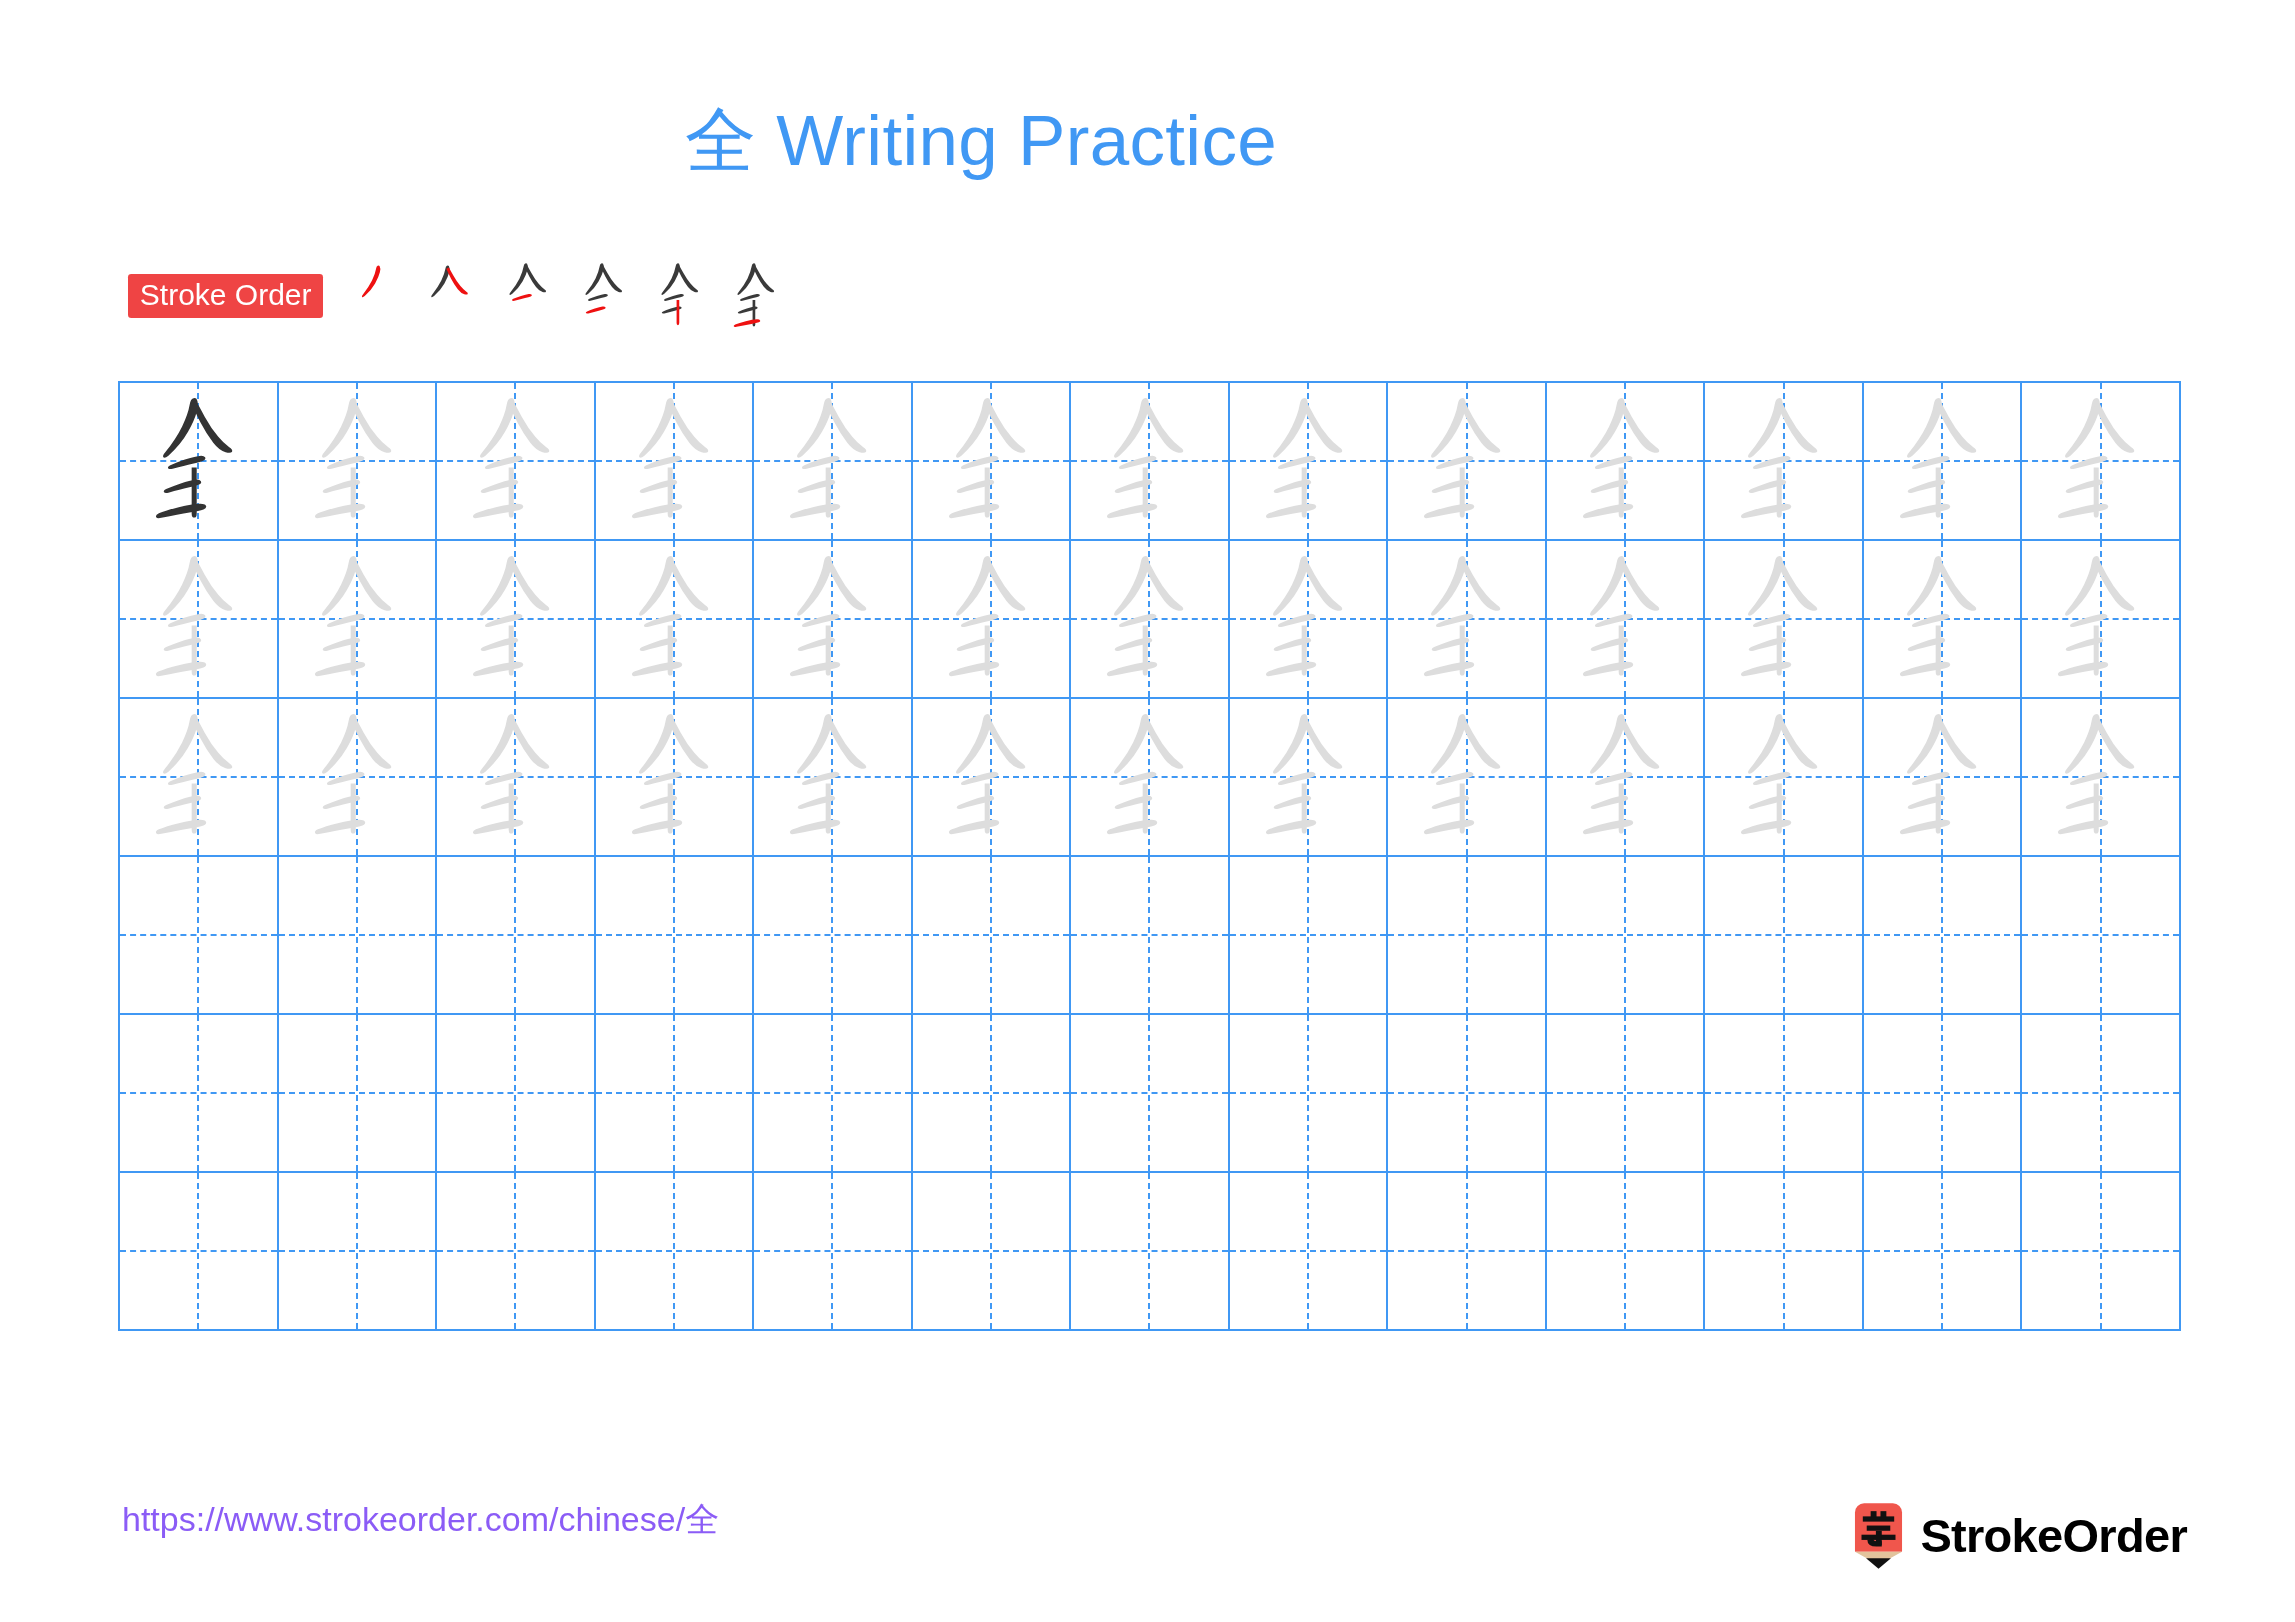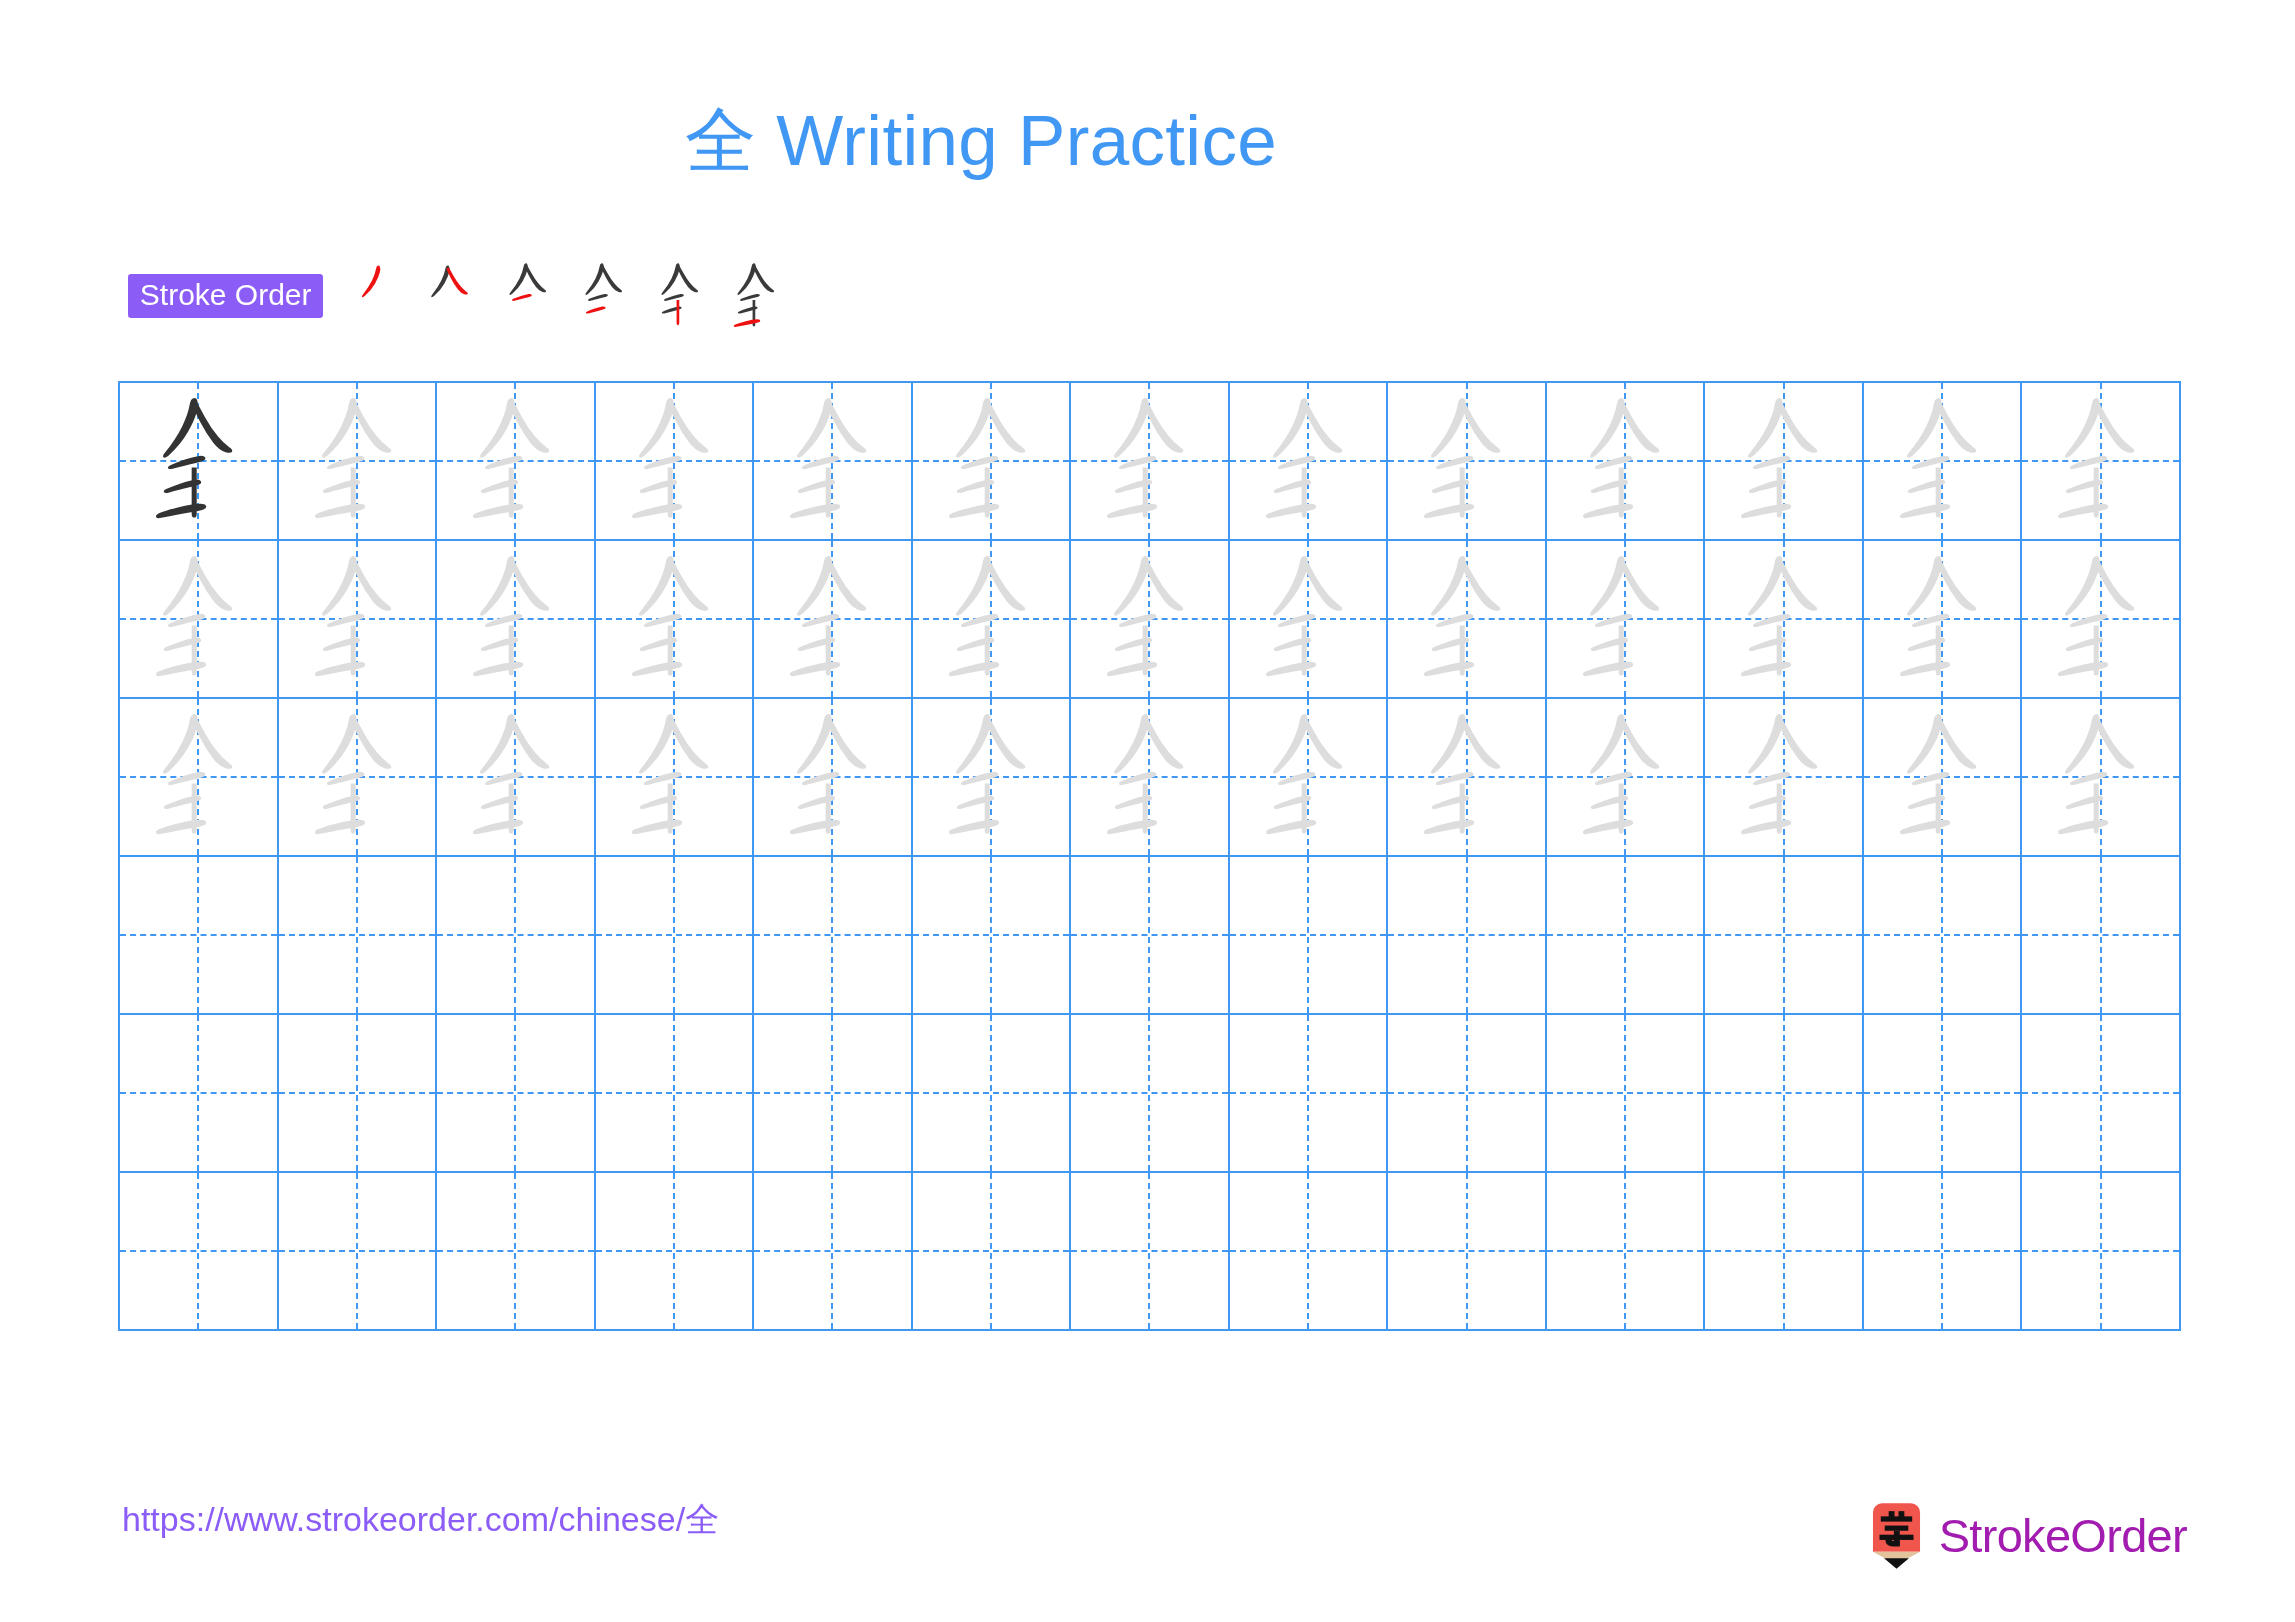--- a/index.html
+++ b/index.html
@@ -33,21 +33,21 @@
   
   #stroke-order-row {
     position: absolute;
     top: 252px;
     left: 128px;
     height: 85px;
     display: flex;
     align-items: center;
   }
   #stroke-order-badge {
-    background: #8b5cf6;
+    background: #ef4444;
     color: #ffffff;
     font-size: 30px;
     font-weight: 400;
     padding: 6.5px 11.8px 7.9px 11.8px;
     border-radius: 3.3px;
     line-height: 1;
     white-space: nowrap;
     margin-right: 14.4px;
     margin-top: 2.6px;
   }
@@ -143,22 +143,22 @@
     height: 79px;
   }
   #brand-mark {
     width: 55px;
     height: 68px;
     margin-right: 14.4px;
     flex: none;
   }
   #brand-name {
     font-size: 47px;
-    font-weight: normal;
-    color: #a21caf;
+    font-weight: bold;
+    color: #000000;
     line-height: 1;
     white-space: nowrap;
     letter-spacing: -0.7px;
   }
 </style>
 </head>
 <body>
 
 <div id="page-title">全 Writing Practice</div>
 

